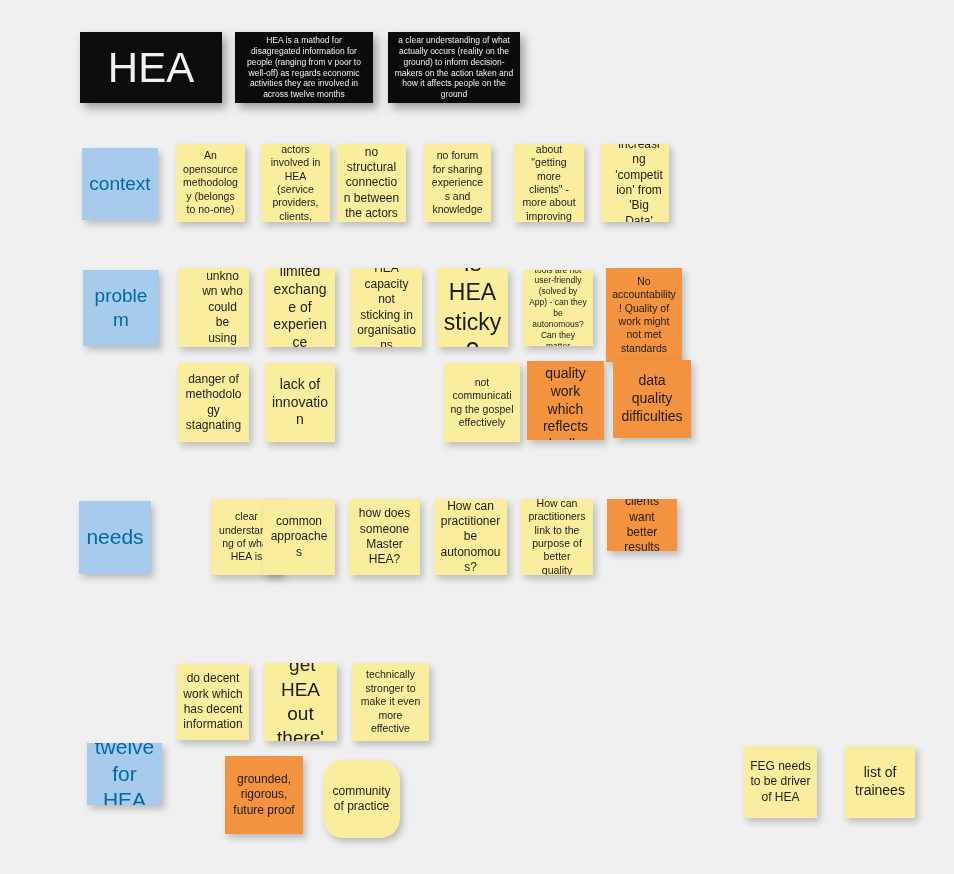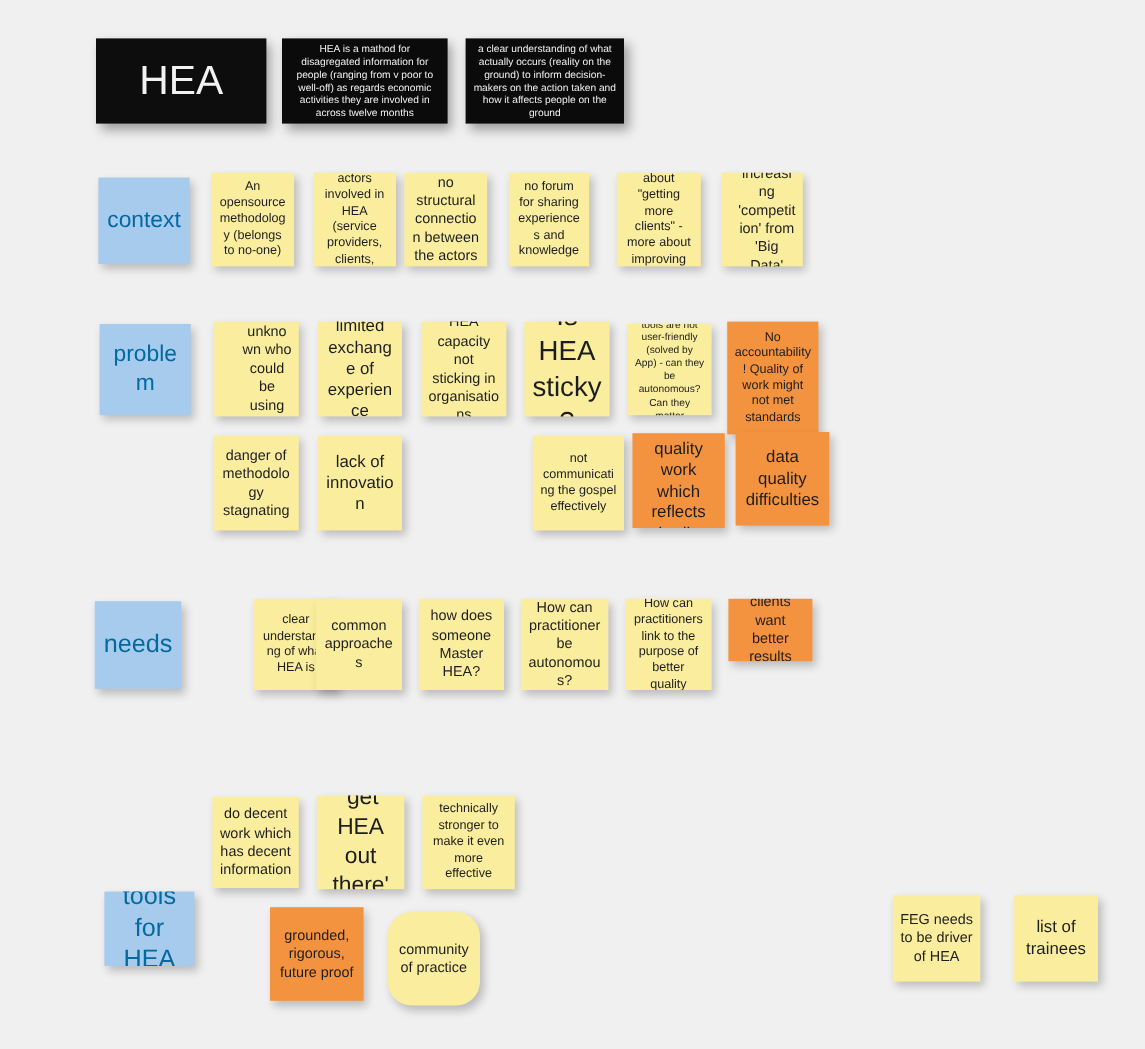--- a/index.html
+++ b/index.html
@@ -50,21 +50,21 @@
     background: #0d0d0d;
   }
 
   
   .s-xs { font-size: 8.5px; }
   .s-sm { font-size: 10.5px; }
   .s-md { font-size: 12px; }
   .s-lg { font-size: 14px; }
   .s-xl { font-size: 19px; }
   .s-xxl { font-size: 23px; }
-  .s-huge { font-size: 34px; }
+  .s-huge { font-size: 42px; }
 
   .hdr { font-size: 19px; color: #0369a1; }
   .hdr-lg { font-size: 21px; }
 </style>
 </head>
 <body>
 
 <div id="board">
 
   <div class="note black title" style="left:80px; top:32px; width:142px; height:71px;">
@@ -168,21 +168,21 @@
     <span class="txt s-md">do decent work which has decent information</span>
   </div>
   <div class="note yellow" style="left:264px; top:663px; width:73px; height:78px;">
     <span class="txt s-xl">'get HEA out there'</span>
   </div>
   <div class="note yellow" style="left:352px; top:663px; width:77px; height:78px;">
     <span class="txt s-sm">technically stronger to make it even more effective</span>
   </div>
 
   <div class="note blue" style="left:87px; top:743px; width:75px; height:62px;">
-    <span class="txt hdr hdr-lg">tools for HEA</span>
+    <span class="txt hdr hdr-lg">twelve for HEA</span>
   </div>
 
   <div class="note orange" style="left:225px; top:756px; width:78px; height:78px;">
     <span class="txt s-md">grounded, rigorous, future proof</span>
   </div>
   <div class="note yellow" style="left:323px; top:760px; width:77px; height:78px;border-radius:20px;">
     <span class="txt s-md">community of practice</span>
   </div>
 
   <div class="note yellow" style="left:744px; top:746px; width:73px; height:72px;">

